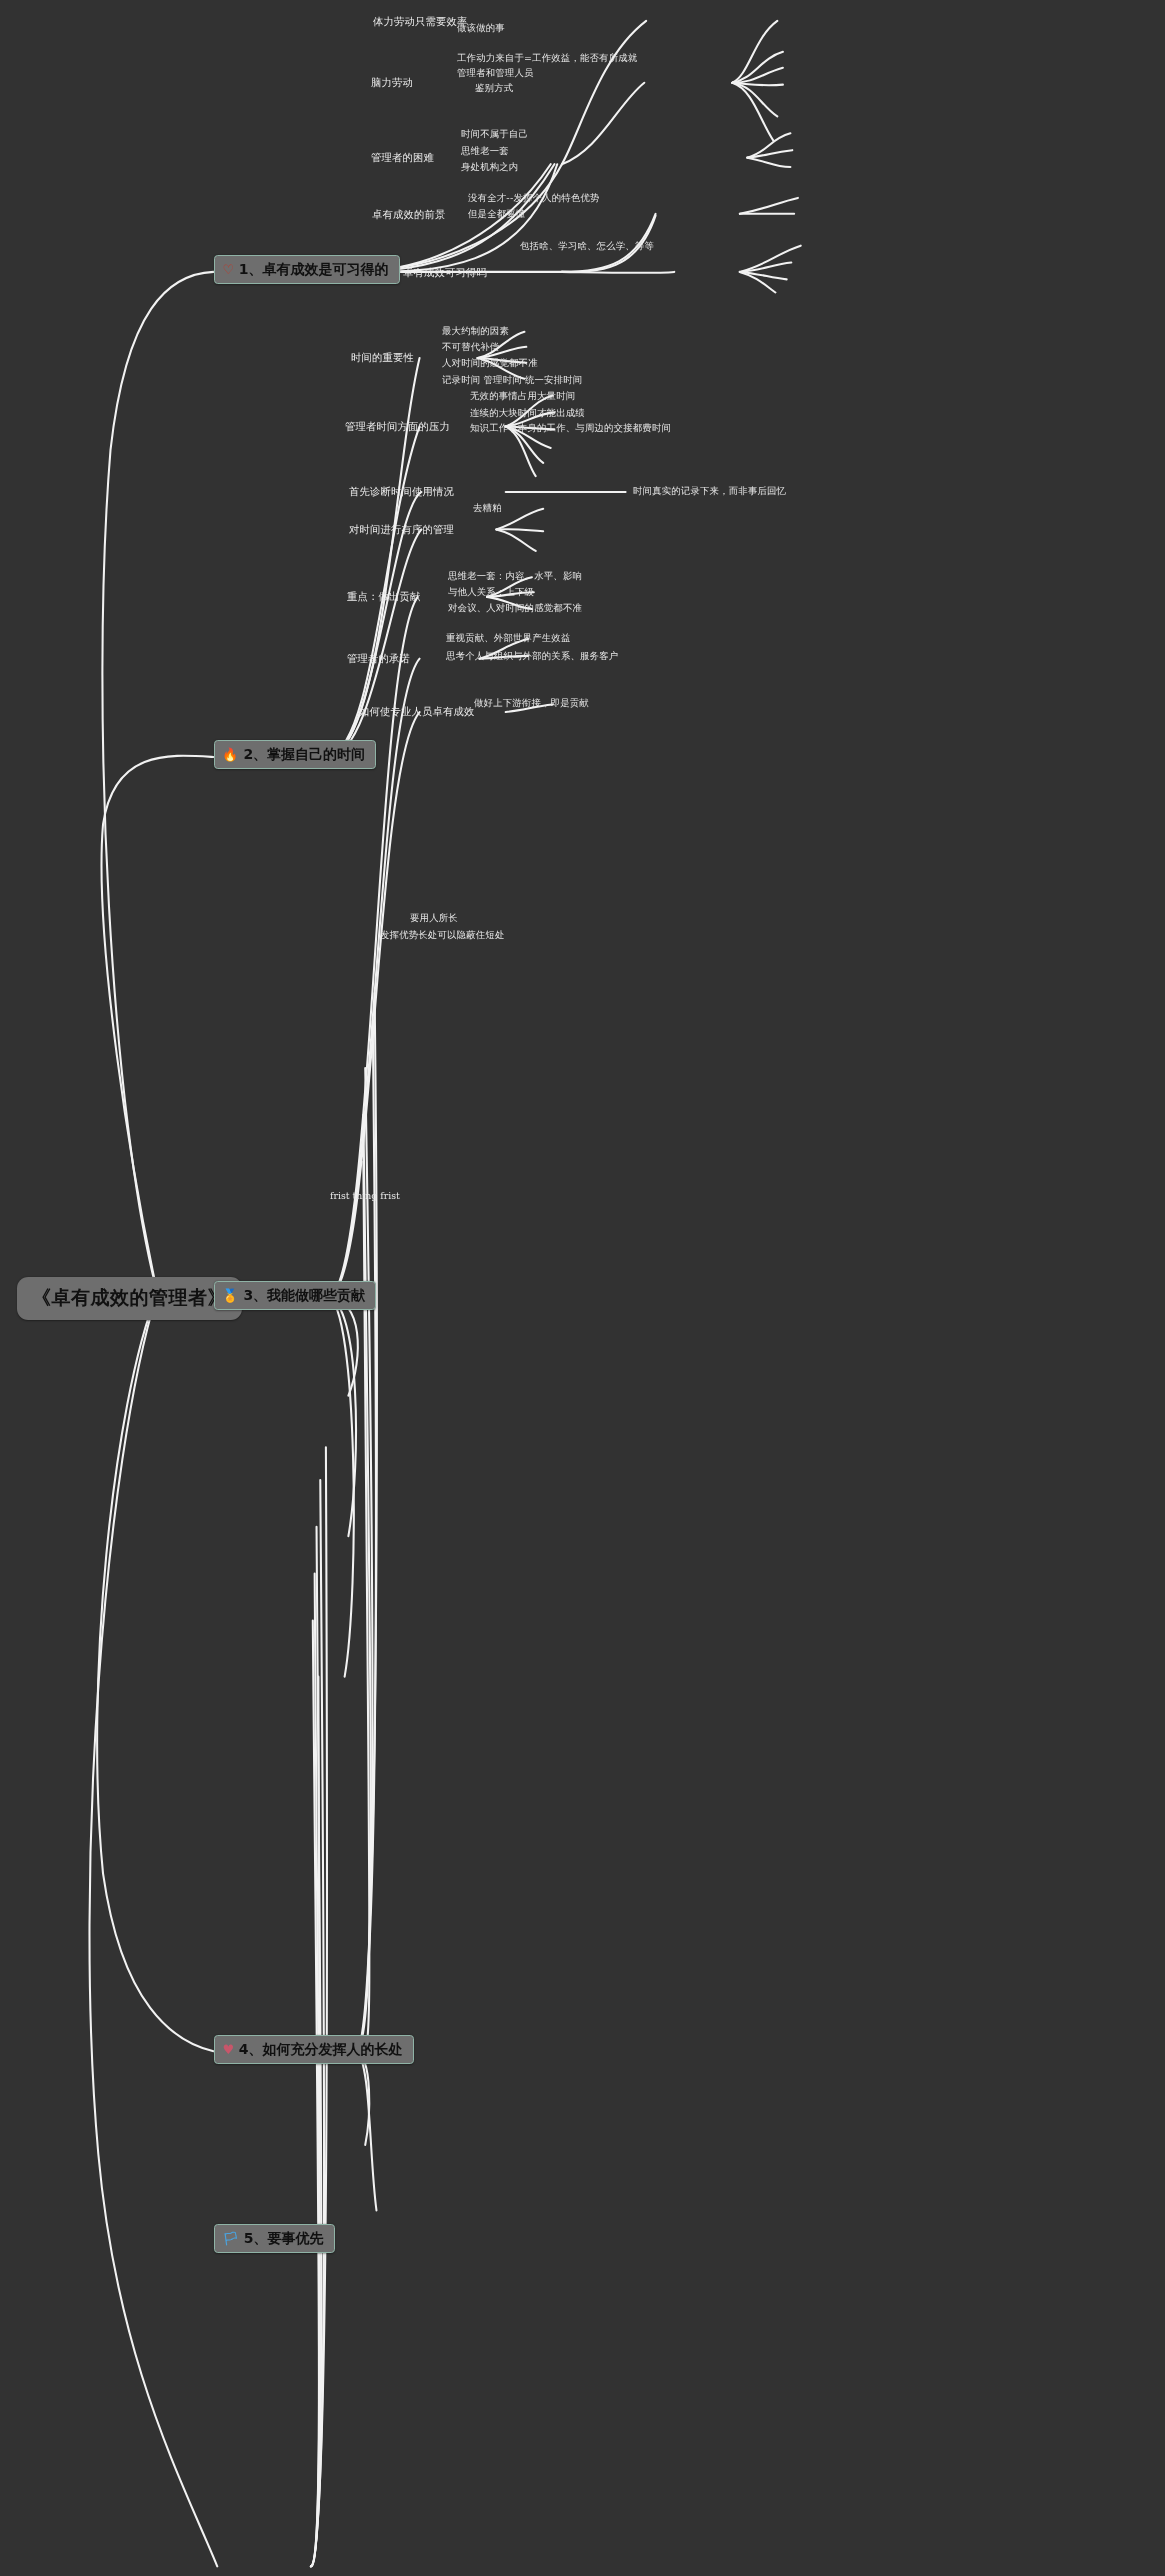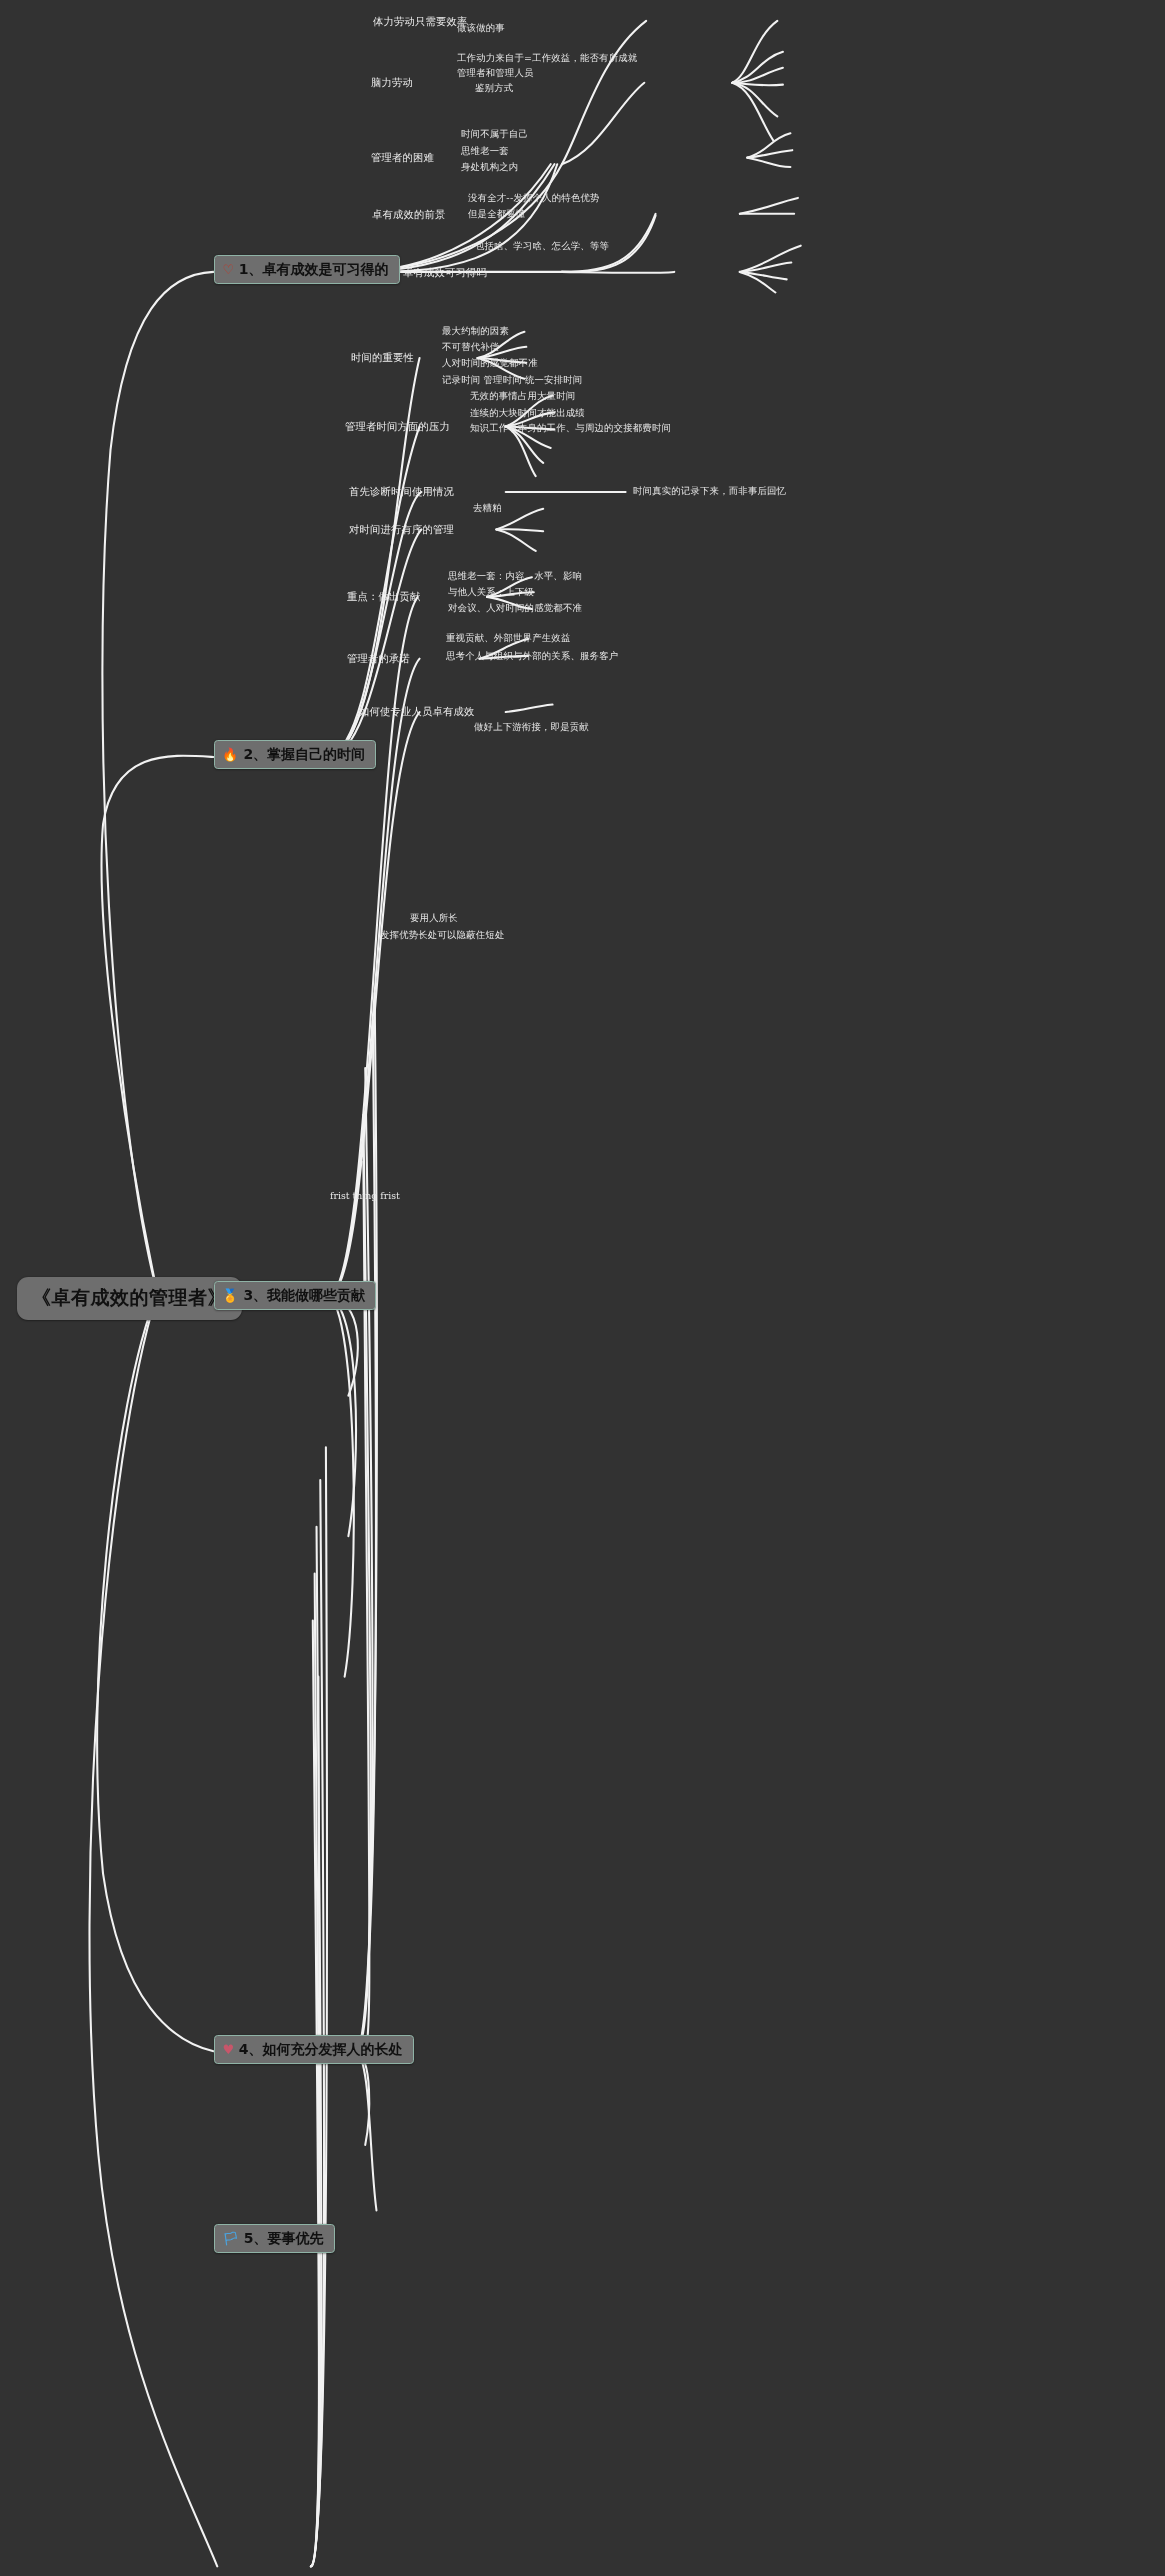--- a/index.html
+++ b/index.html
@@ -181,21 +181,21 @@
   <div class="node sub2" style="left:457px;top:67px;">管理者和管理人员</div>
   <div class="node sub2" style="left:475px;top:82px;">鉴别方式</div>
 
   <div class="node sub2" style="left:461px;top:128px;">时间不属于自己</div>
   <div class="node sub2" style="left:461px;top:145px;">思维老一套</div>
   <div class="node sub2" style="left:461px;top:161px;">身处机构之内</div>
 
   <div class="node sub2" style="left:468px;top:192px;">没有全才--发挥个人的特色优势</div>
   <div class="node sub2" style="left:468px;top:208px;">但是全都要懂</div>
 
-  <div class="node sub2" style="left:447px;top:240px;padding-left:28px;">包括啥、学习啥、怎么学、等等</div>
+  <div class="node sub2" style="left:492px;top:240px;padding-left:28px;">包括啥、学习啥、怎么学、等等</div>
 
   <div class="node branch" style="left:214px;top:740px;">
     <span class="emj" style="color:#2e9bd6;">🔥</span>
     <span>2、掌握自己的时间</span>
   </div>
 
   <div class="node sub" style="left:351px;top:351px;">时间的重要性</div>
   <div class="node sub" style="left:345px;top:420px;">管理者时间方面的压力</div>
   <div class="node sub" style="left:349px;top:485px;">首先诊断时间使用情况</div>
   <div class="node sub" style="left:349px;top:523px;">对时间进行有序的管理</div>
@@ -221,21 +221,21 @@
   <div class="node sub" style="left:347px;top:652px;">管理者的承诺</div>
   <div class="node sub" style="left:359px;top:705px;">如何使专业人员卓有成效</div>
 
   <div class="node sub2" style="left:448px;top:570px;">思维老一套：内容、水平、影响</div>
   <div class="node sub2" style="left:448px;top:586px;font-family:Liberation Mono, monospace;">与他人关系：上下级</div>
   <div class="node sub2" style="left:448px;top:602px;">对会议、人对时间的感觉都不准</div>
 
   <div class="node sub2" style="left:446px;top:632px;">重视贡献、外部世界产生效益</div>
   <div class="node sub2" style="left:446px;top:650px;">思考个人与组织与外部的关系、服务客户</div>
 
-  <div class="node sub2" style="left:474px;top:721px;text-align:right;">做好上下游衔接，即是贡献</div>
+  <div class="node sub2" style="left:474px;top:697px;text-align:right;">做好上下游衔接，即是贡献</div>
 
   <div class="node branch" style="left:214px;top:2035px;">
     <span class="emj" style="color:#c8566a;">♥</span>
     <span>4、如何充分发挥人的长处</span>
   </div>
 
   <div class="node sub2" style="left:380px;top:912px;padding-left:30px;">要用人所长</div>
   <div class="node sub2" style="left:380px;top:929px;">发挥优势长处可以隐蔽住短处</div>
 
   <div class="node branch" style="left:214px;top:2224px;">

